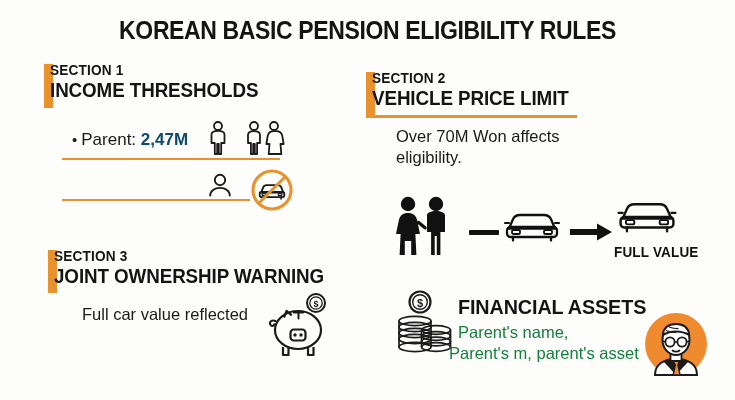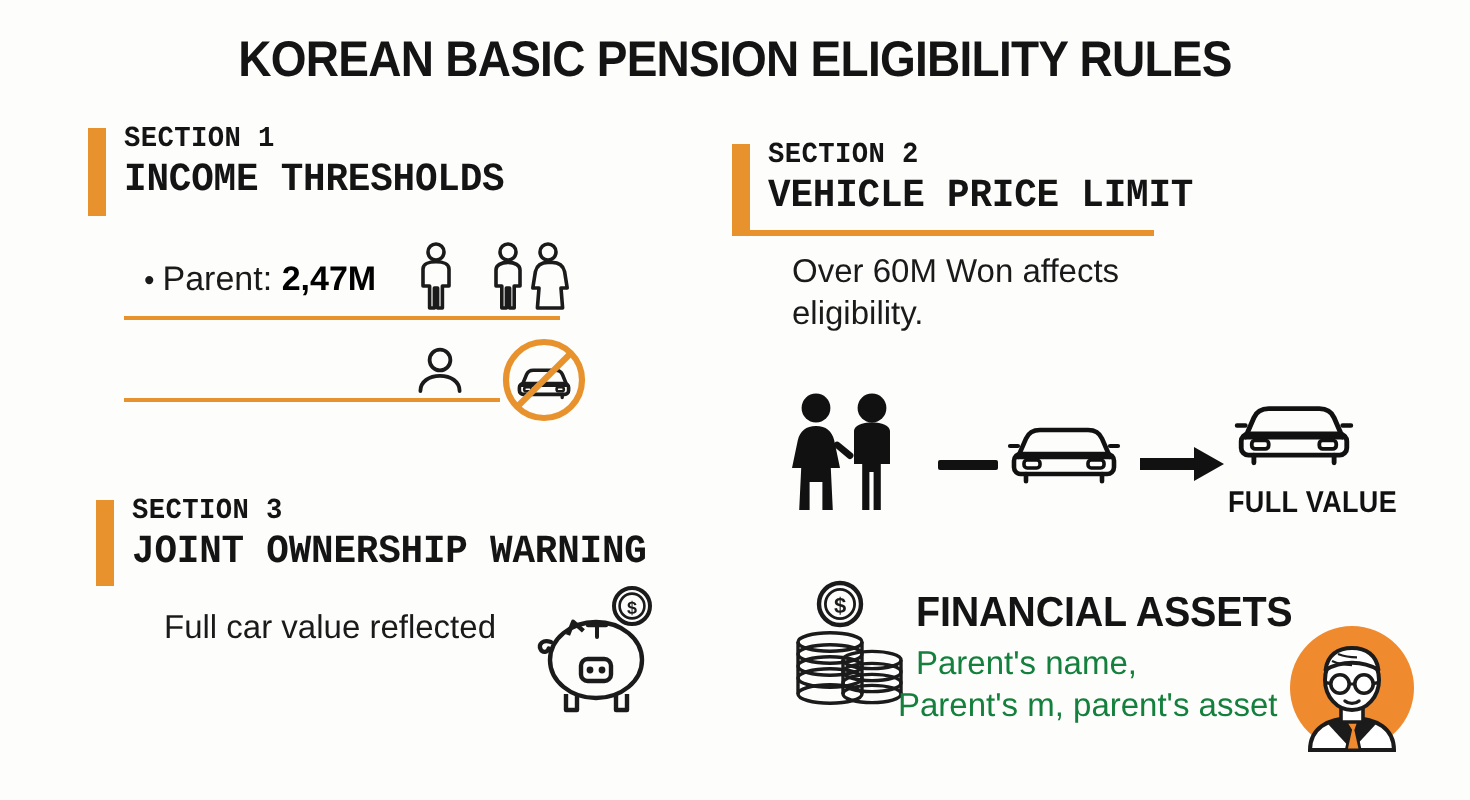--- a/index.html
+++ b/index.html
@@ -32,21 +32,21 @@
   
   .sec {
     position: absolute;
   }
   .sec .bar {
     position: absolute;
     left: 0; top: 2px;
     width: 9px;
     background: #E8922E;
   }
-  .sec .txt { padding-left: 18px; font-family: Liberation Mono, monospace; }
+  .sec .txt { padding-left: 6px; }
   .sec .kicker {
     font-size: 14.5px;
     font-weight: 700;
     letter-spacing: 0.2px;
     color: #141414;
     line-height: 17px;
     transform: scaleX(0.94);
     transform-origin: left center;
     white-space: nowrap;
   }
@@ -69,21 +69,21 @@
 
   
   .row {
     position: absolute;
     font-size: 17px;
     color: #1a1a1a;
     white-space: nowrap;
     font-weight: 400;
   }
   .row .bullet { font-size: 15px; margin-right: 4px; }
-  .row .amount { color: #000000; font-weight: 700; }
+  .row .amount { color: #0c4a6e; font-weight: 700; }
   .divider {
     position: absolute;
     height: 2px;
     background: #E8922E;
   }
 
   
   .body-text {
     position: absolute;
     font-size: 16.5px;
@@ -189,21 +189,21 @@
 
   <div class="sec" style="left:366px; top:70px; width:270px;">
     <div class="bar" style="height:43px;"></div>
     <div class="txt">
       <div class="kicker">SECTION 2</div>
       <div class="heading">VEHICLE PRICE LIMIT</div>
     </div>
     <div class="underline" style="top:45px; width:211px;"></div>
   </div>
 
-  <div class="body-text" style="left:396px; top:126px; width:200px;">Over 60M Won affects eligibility.</div>
+  <div class="body-text" style="left:396px; top:126px; width:200px;">Over 70M Won affects eligibility.</div>
 
   <div class="icon" style="left:392px; top:196px;">
     <svg width="62" height="62" viewBox="0 0 62 62">
 
       <circle cx="16" cy="8" r="7.2" fill="#111"></circle>
       <path d="M16 17c-5 0-8 2.6-9.1 7.1L4 38h4.6l-1 21h5.2V45h6.4v14h5.2l-1-21H28l-2.9-13.9C24 19.6 21 17 16 17z" fill="#111"></path>
 
       <circle cx="44" cy="8" r="7.2" fill="#111"></circle>
       <path d="M35 19.5c0-2.6 4-4.4 9-4.4s9 1.8 9 4.4v16.5h-4.6V59h-3.6V40h-2.1v19h-3.6V36H35z" fill="#111"></path>
 

